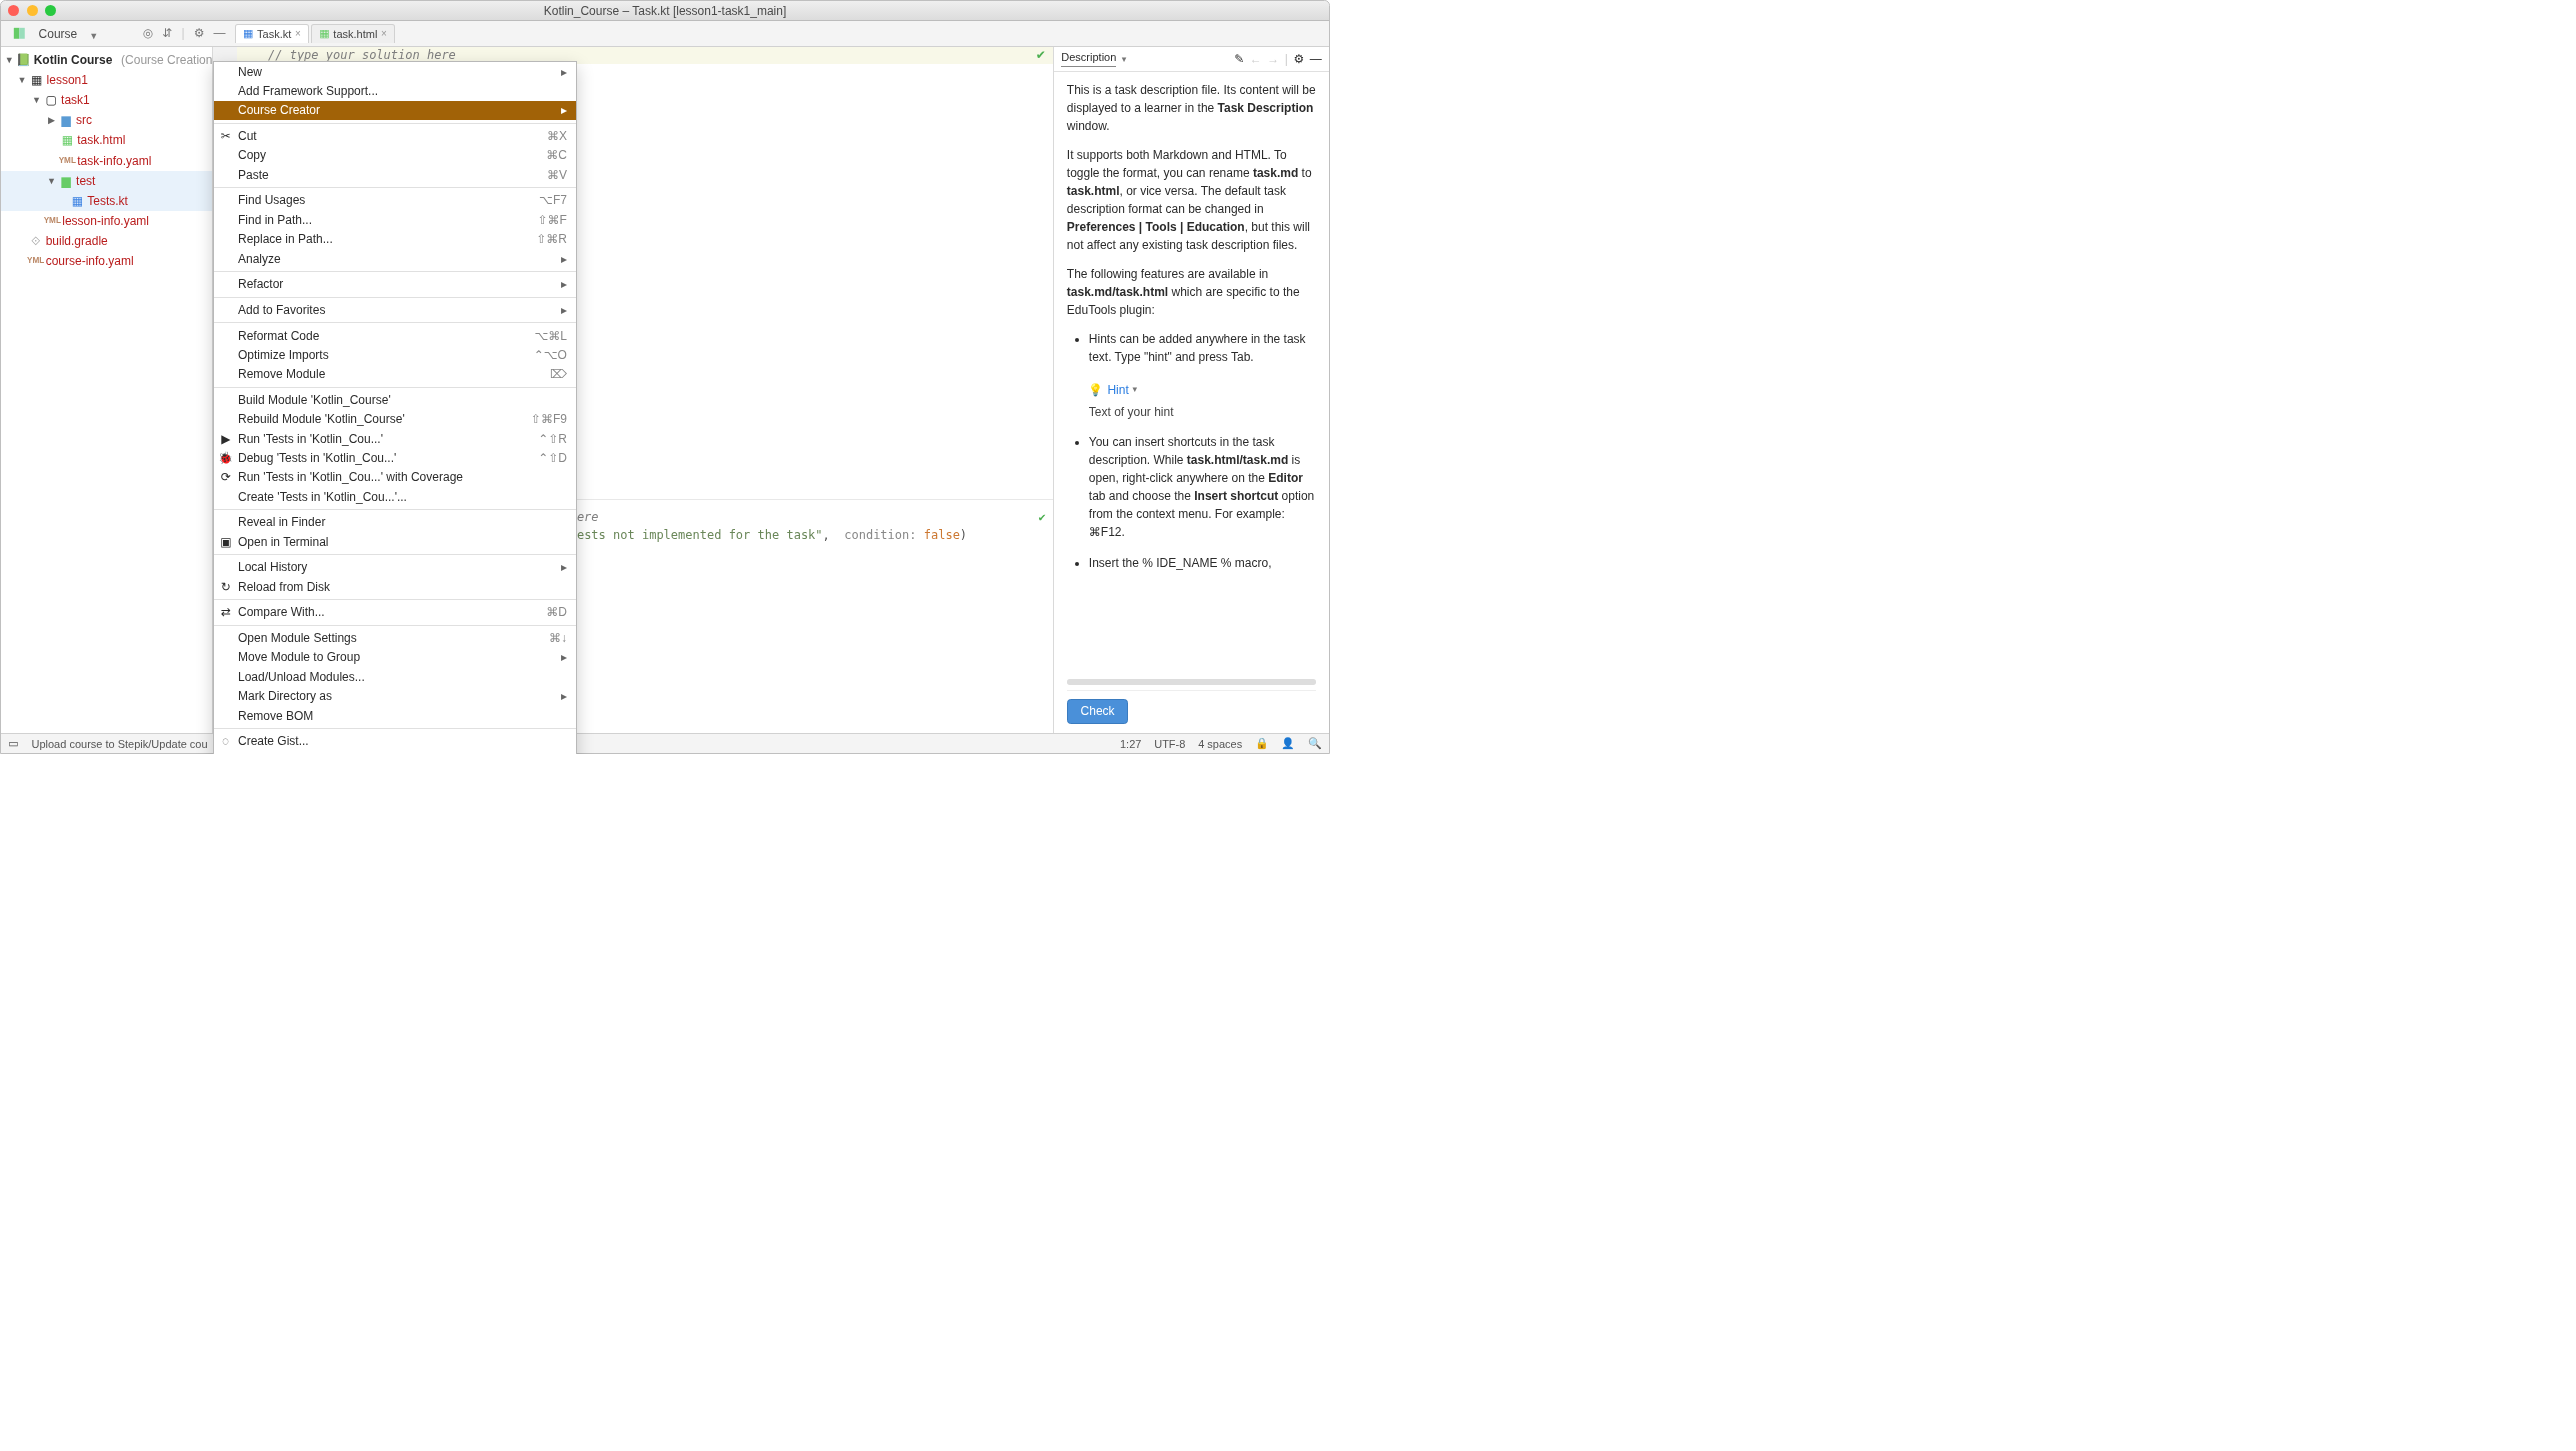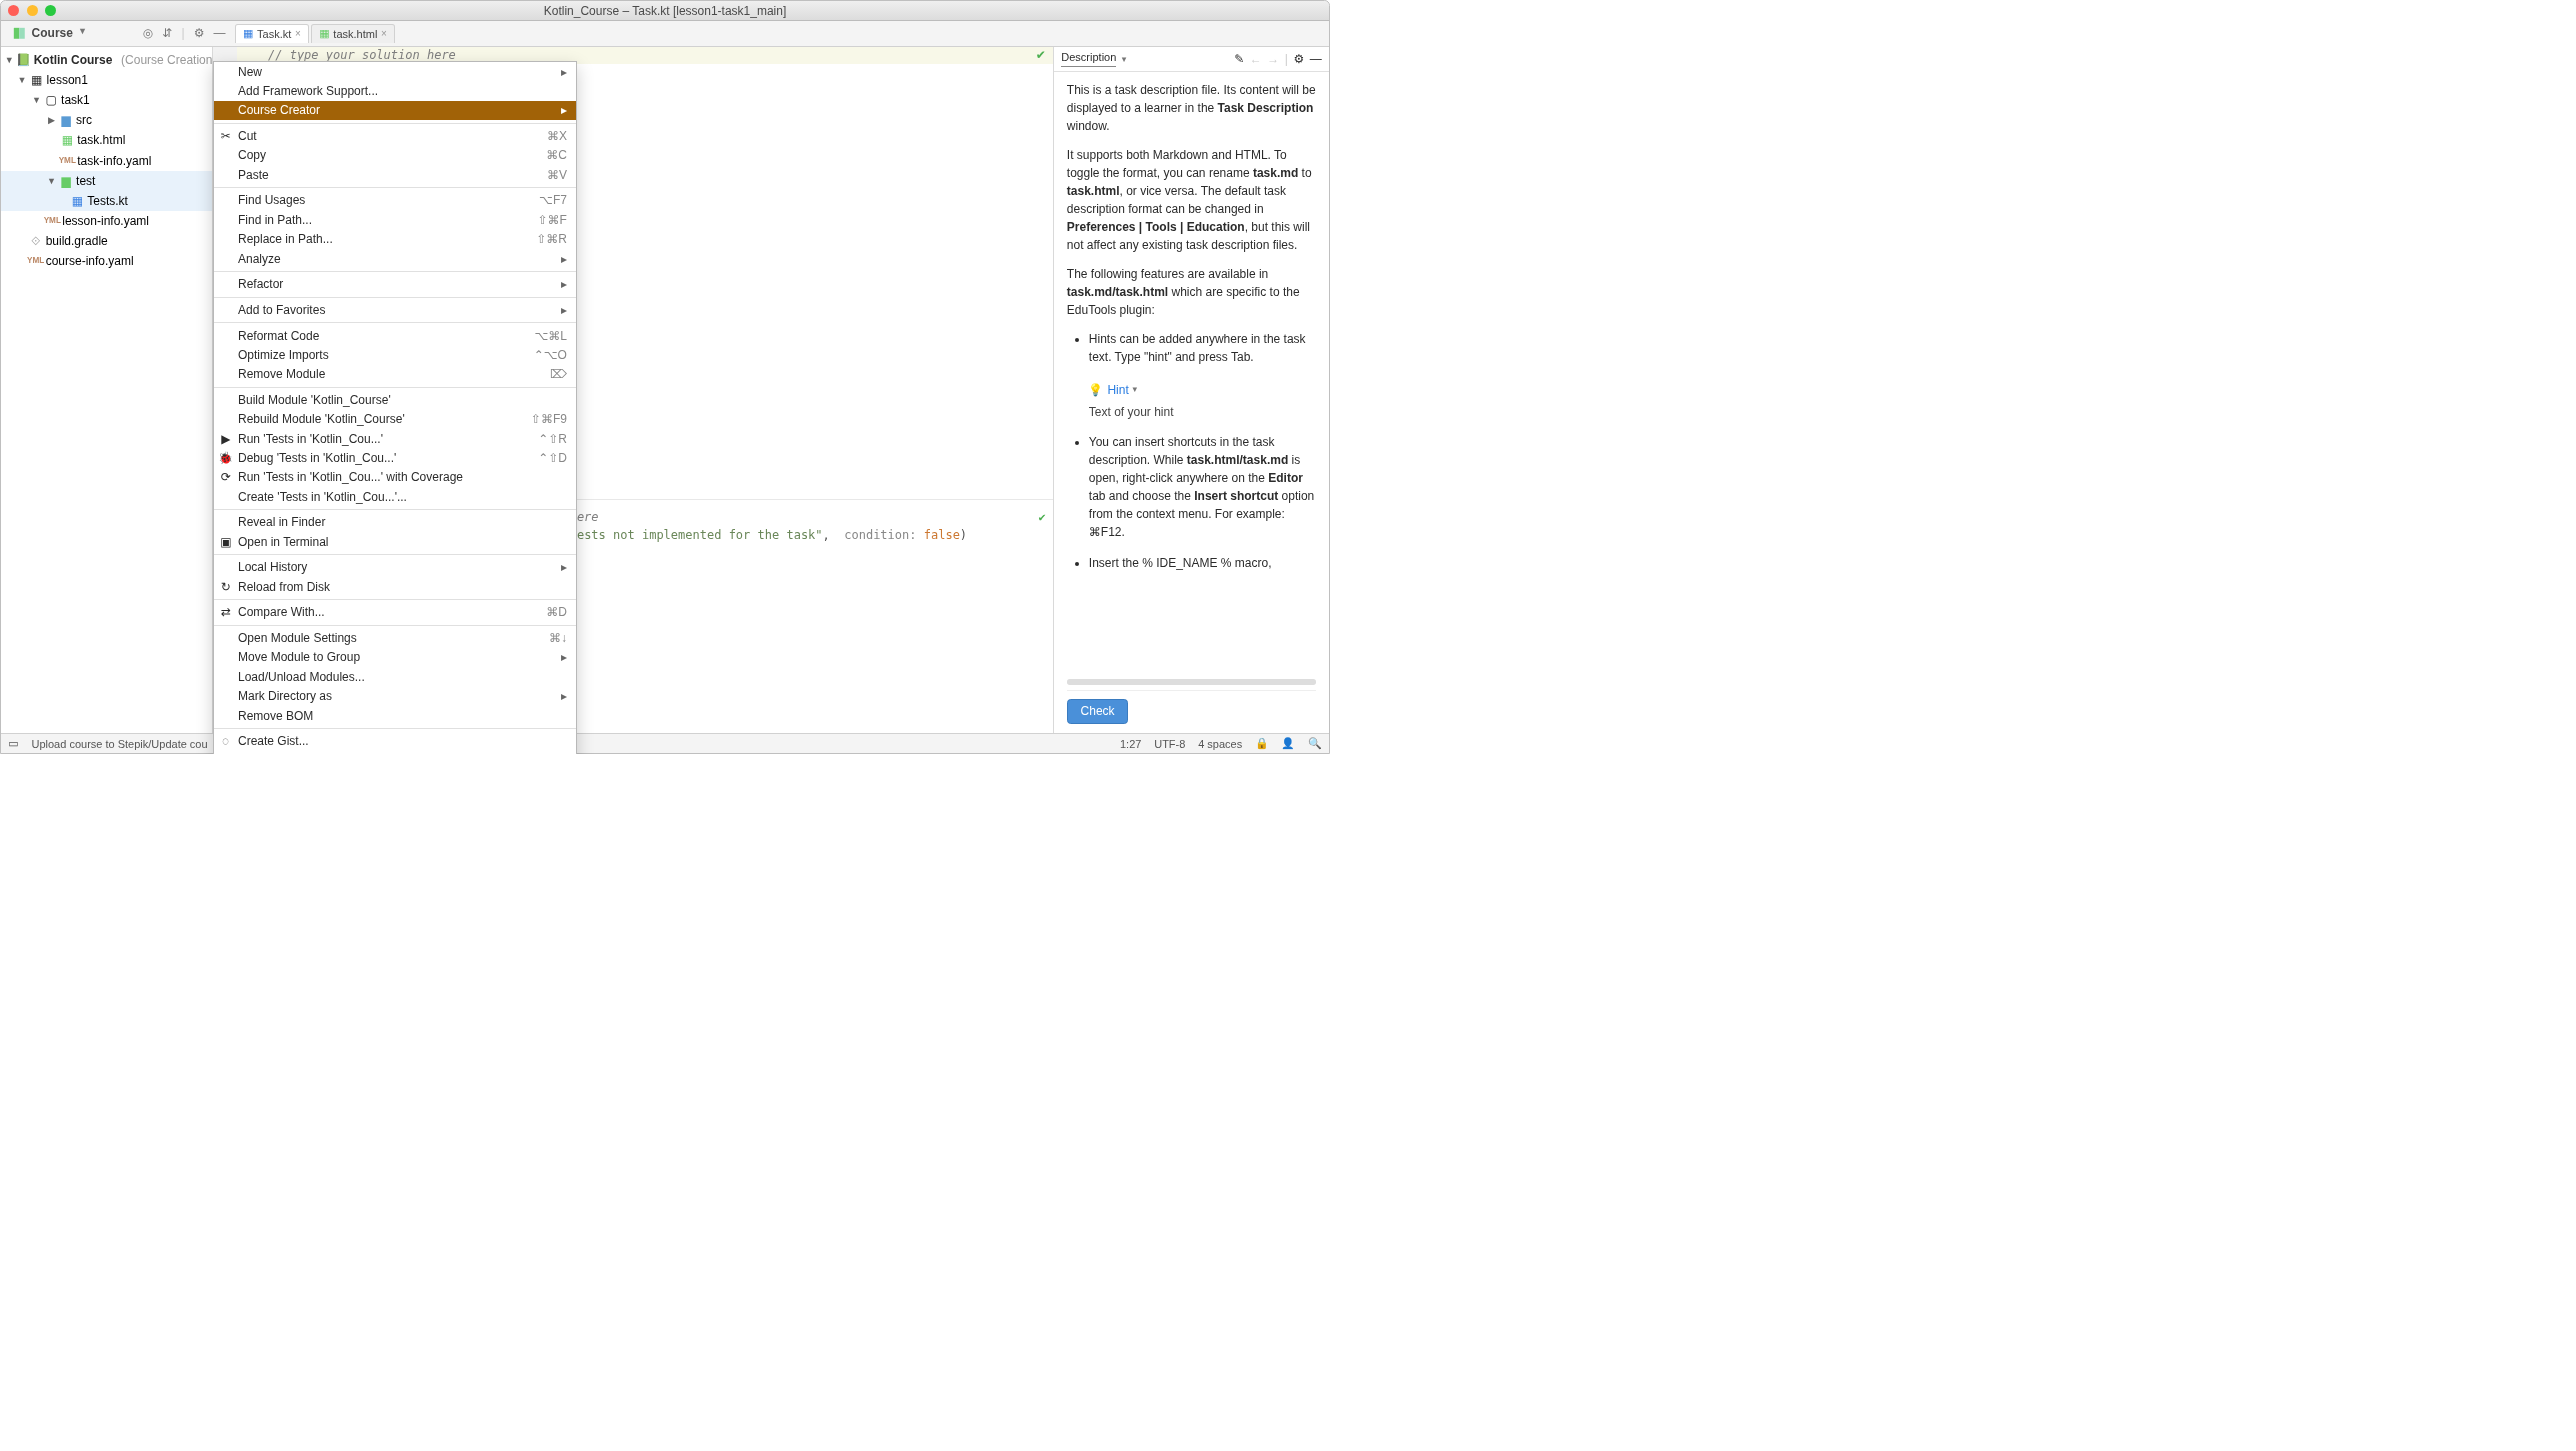--- a/index.html
+++ b/index.html
@@ -5,37 +5,37 @@
 * { box-sizing: border-box; margin: 0; padding: 0; }
 body { font-family: -apple-system, "Helvetica Neue", Arial, sans-serif; font-size: 12px; color: #2b2b2b; background: #fff; overflow: hidden; }
 .window { width: 1330px; height: 754px; display: flex; flex-direction: column; border: 0.9px solid #bfbfbf; border-radius: 5.5px 5.5px 0 0; background: #f2f2f2; position: relative; }
 .titlebar { height: 20px; background: linear-gradient(#efefef,#dcdcdc); display:flex; align-items:center; justify-content:center; border-bottom:0.9px solid #bcbcbc; border-radius:5.5px 5.5px 0 0; position:relative; }
 .traffic { position:absolute; left:7.3px; top:3.7px; display:flex; gap:7.3px; }
 .traffic span { width:11px; height:11px; border-radius:50%; display:inline-block; }
 .tl-close{background:#ff5f57;} .tl-min{background:#ffbd2e;} .tl-max{background:#28c940;}
 .titlebar-text { font-size:12px; color:#4a4a4a; }
 .toolbar { height:25.6px; background:#f4f4f4; border-bottom:0.9px solid #d1d1d1; display:flex; align-items:center; padding:0 5.5px; gap:5.5px; }
 .tb-left { display:flex; align-items:center; gap:5.5px; flex:0 0 219px; }
-.course-btn { display:flex; align-items:flex-start; gap:5px; padding:1.8px 5.5px; color:#4a4a4a;font-weight:bold; }
+.course-btn { display:flex; align-items:flex-end; gap:12px; padding:1.8px 5.5px; color:#4a4a4a; }
 .course-btn svg{flex-shrink:0;}
 .chev{color:#777;font-size:9.1px;}
 .tb-mid { flex:1; display:flex; align-items:center; }
 .tb-icons{display:flex;gap:9.1px;color:#777;margin-left:auto;}
 .tabbar{display:flex;align-items:center;padding-left:3.7px;gap:1.8px;}
 .tab{display:flex;align-items:center;gap:3.7px;padding:2.7px 7.3px;background:#fff;border:0.9px solid #d1d1d1;border-bottom:none;border-radius:2.7px 2.7px 0 0;font-size:11px;color:#444;}
 .tab .close{color:#999;font-size:10px;}
 .main{flex:1;display:flex;min-height:0;}
 .sidebar{width:212px;background:#fff;border-right:0.9px solid #d9d9d9;overflow:hidden;position:relative;}
 .tree{list-style:none;padding:3.7px 0;font-size:12px;}
 .tree li{white-space:nowrap;}
 .tree-row{display:flex;align-items:center;padding:0.9px 3.7px;gap:2.7px;line-height:18.3px;}
 .tree-row.selected{background:#e8f2fb;}
 .arrow{width:9.1px;text-align:center;color:#666;font-size:9.1px;display:inline-block;}
 .ico{width:14.6px;height:14.6px;display:inline-flex;align-items:center;justify-content:center;flex-shrink:0;}
-.file-label{color:#000000;}
+.file-label{color:#b91c1c;}
 .muted{color:#999;}
 .yml{color:#b86;font-size:8.2px;font-weight:bold;}
 .editor{flex:1;display:flex;flex-direction:column;background:#fff;position:relative;margin-left:24px;}
 .editor-area{flex:1;padding:5.5px 27.4px 5.5px 37px;font-family:Menlo,Monaco,monospace;font-size:12px;line-height:18.3px;color:#555;position:relative;}
 .comment{color:#808080;font-style:italic;}
 .check{color:#4caf50;position:absolute;right:7.3px;}
 .desc-panel{width:276px;background:#fff;border-left:0.9px solid #d9d9d9;display:flex;flex-direction:column;}
 .desc-head{height:25.6px;border-bottom:0.9px solid #e0e0e0;display:flex;align-items:center;padding:0 7.3px;gap:5.5px;}
 .desc-title{border-bottom:1.8px solid #888;padding-bottom:2.7px;font-size:11px;}
 .desc-head .sp{flex:1;}

